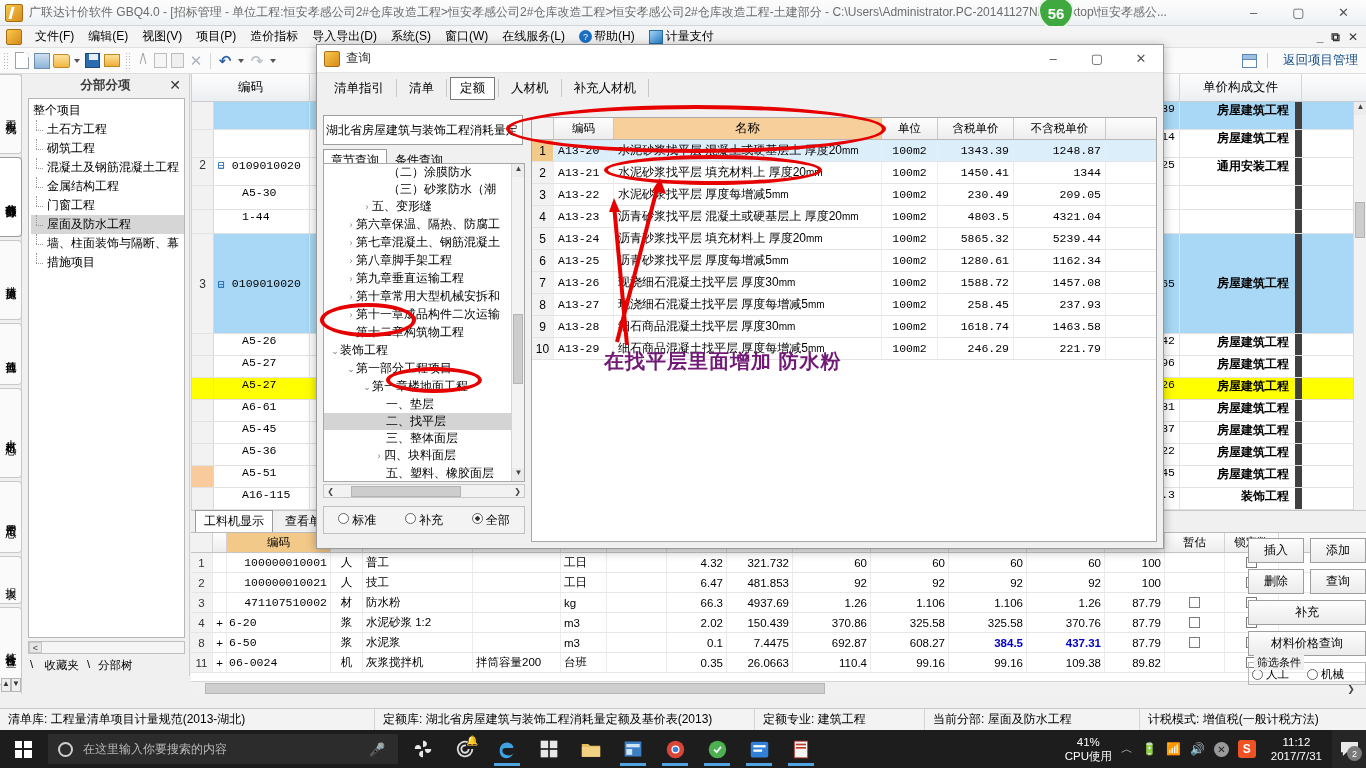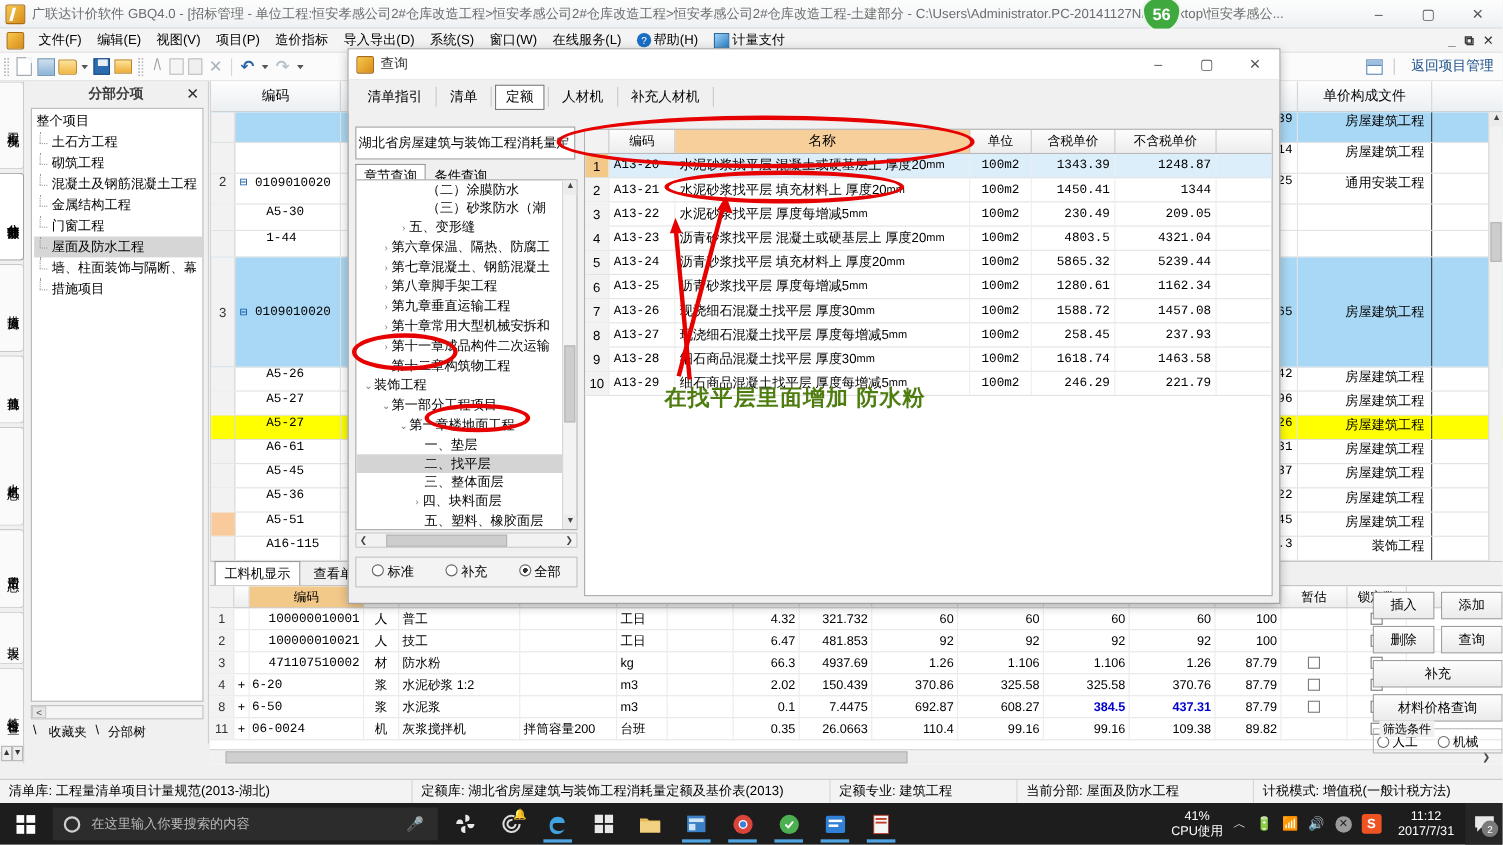--- a/index.html
+++ b/index.html
@@ -172,21 +172,21 @@
   .mg-col.dj   { width:122px; }
   .mg-rows { position:absolute; left:0; top:28px; right:0; bottom:14px; overflow:hidden; }
   .mg-row { display:flex; border-bottom:1px solid #e2e2e2; font-size:12px; }
   .mg-c-num { width:22px; background:#f2f2f2; border-right:1px solid #d8d8d8;
     text-align:center; color:#333; }
   .mg-c-code { width:96px; border-right:1px solid #e4e4e4; padding-left:4px;
     font-family:"Liberation Mono","DejaVu Sans Mono",monospace; font-size:11.5px; white-space:nowrap; overflow:hidden;}
   .mg-c-qty { width:60px; border-right:1px solid #e4e4e4; }
   .mg-c-zh { width:110px; border-right:1px solid #e4e4e4; text-align:right; padding-right:4px;
     font-family:"Liberation Mono","DejaVu Sans Mono",monospace; font-size:11.5px;}
-  .mg-c-dj { width:122px; border-right:1px solid #404040; text-align:right; padding-right:6px; }
+  .mg-c-dj { width:122px; border-right:7px solid #404040; text-align:right; padding-right:6px;font-weight:bold; }
   .sel-blue { background:#a8d8f5; }
   .sel-yellow { background:#ffff00; }
   .mg-scrollv {
     position:absolute; right:0; top:28px; width:13px; bottom:14px;
     background:#f2f2f2; border-left:1px solid #d6d6d6;
   }
   .mg-scrollv .thumb{position:absolute;left:1px;top:100px;width:10px;height:36px;background:#cdcdcd;border:1px solid #b2b2b2;}
   .mg-scrollv .up,.mg-scrollv .dn{position:absolute;left:0;width:13px;height:13px;font-size:8px;text-align:center;color:#444;background:#ececec;}
   .mg-scrollv .up{top:0;} .mg-scrollv .dn{bottom:0;}
   .mg-scrollh {
@@ -312,21 +312,21 @@
   .g-p2 { width:92px; justify-content:flex-end; font-family:"Liberation Mono","DejaVu Sans Mono",monospace;font-size:11.5px;}
   .dg-head .g-no { background:#f2f2f2; }
   .dg-head .g-name { background:#f6cf9a; }
   .dg-row.first { background:#ddeefb; }
   .dg-row.first .g-no { background:#f3c98a; }
   .sm { font-size:10px; }
 
   
   .ann { position:absolute; pointer-events:none; }
   .ell { border:4px solid #e60000; border-radius:50%; }
-  .ann-text { position:absolute; color:#4d7c0f; font-size:20px; font-weight:bold;
+  .ann-text { position:absolute; color:#701a75; font-size:20px; font-weight:bold;
     letter-spacing:1px; white-space:nowrap; }
 
   
   .statusbar {
     position:absolute; left:0; bottom:38px; width:1366px; height:22px;
     background:#f3f3f3; border-top:1px solid #c9c9c9; display:flex; align-items:center;
     font-size:12px;
   }
   .sb-cell { padding:0 8px; height:22px; display:flex; align-items:center;
     border-right:1px solid #d6d6d6; white-space:nowrap; }

